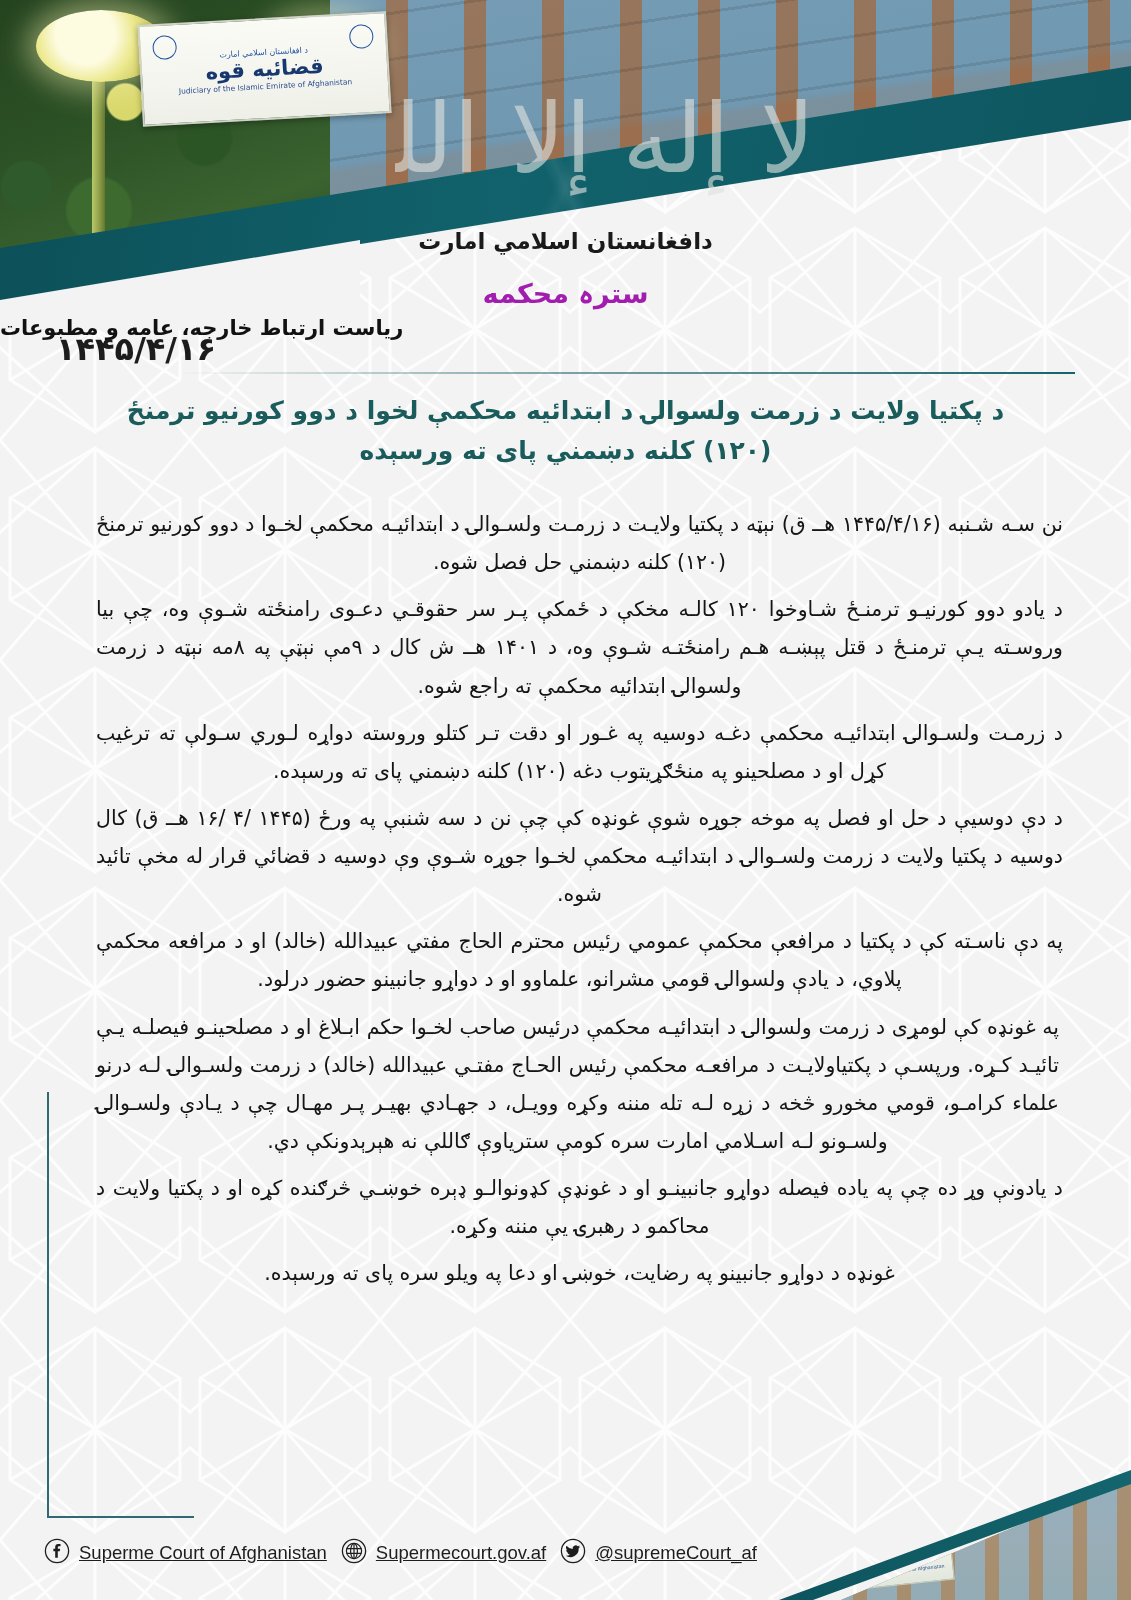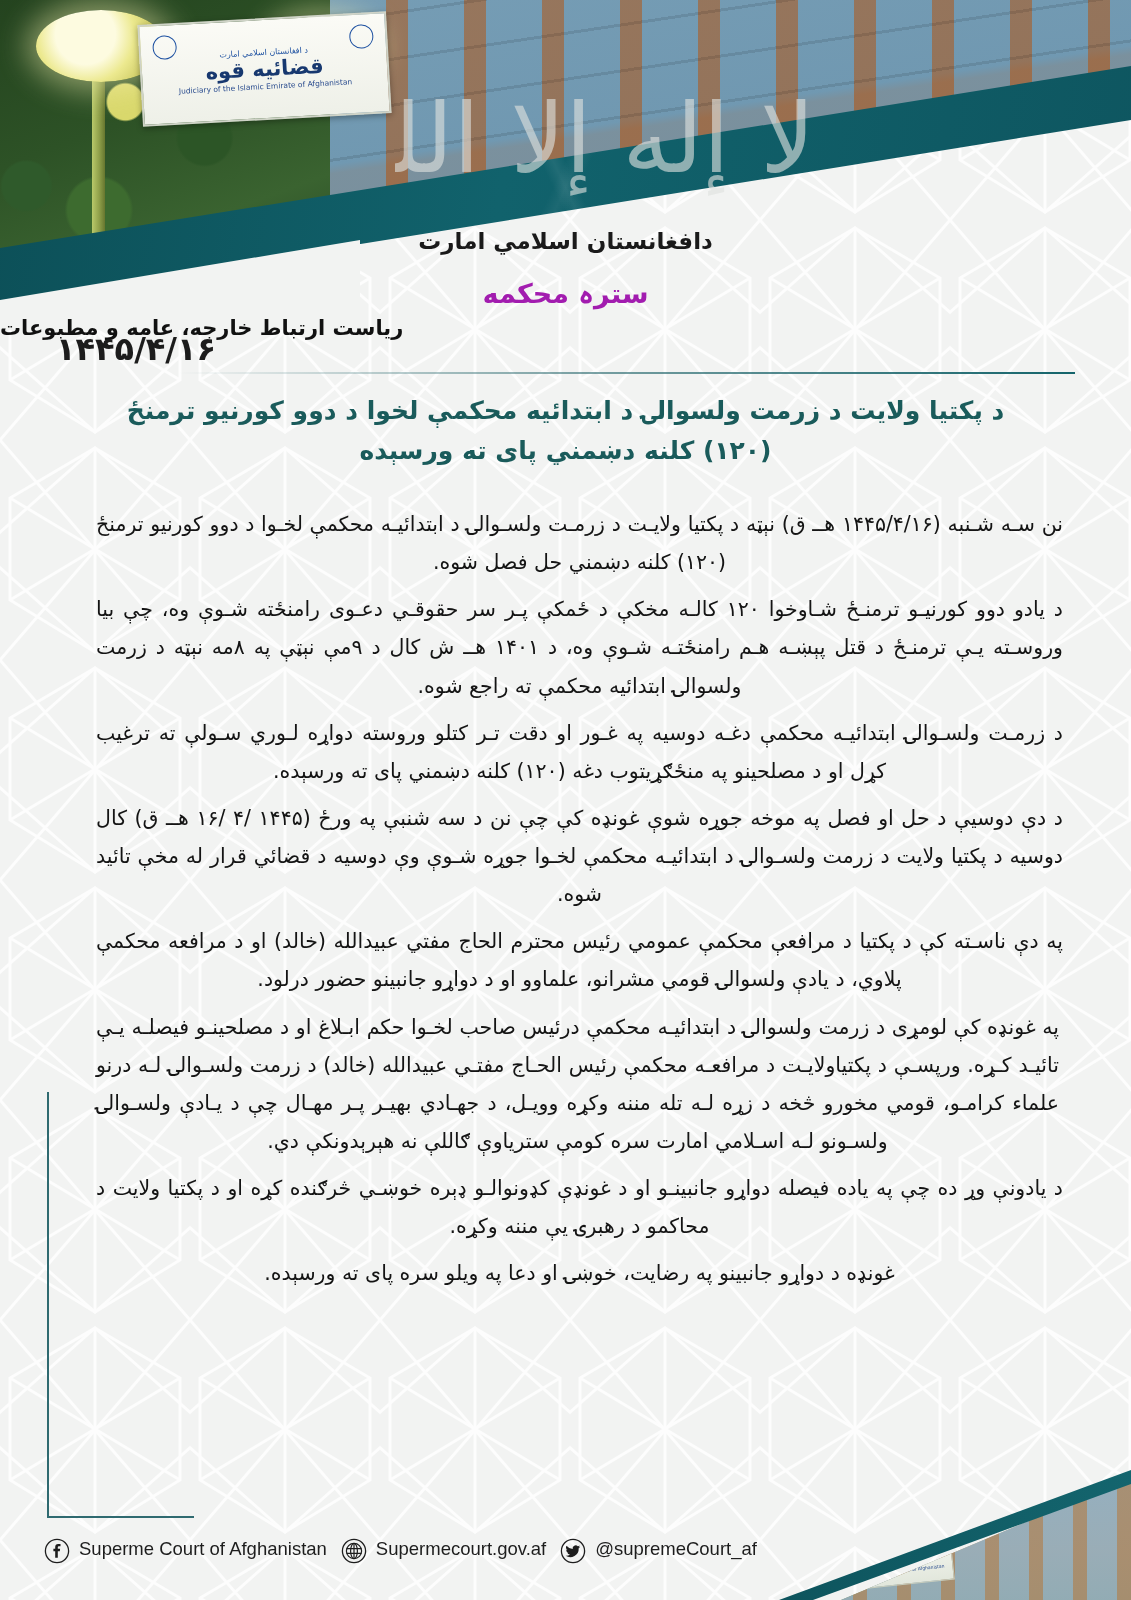--- a/index.html
+++ b/index.html
@@ -158,21 +158,21 @@
     position:absolute;left:47px;top:1092px;width:145px;height:424px;z-index:9;
     border-left:2.5px solid #2f6a70;border-bottom:2.5px solid #2f6a70;
   }
 
   
   .footer{
     position:absolute;left:44px;top:1538px;z-index:10;direction:ltr;
     display:flex;align-items:center;gap:14px;
     font-size:18.5px;color:#1d1d1d;
   }
-  .fitem{display:flex;align-items:flex-start;gap:9px;}
+  .fitem{display:flex;align-items:flex-end;gap:9px;text-decoration:underline;}
   .fitem .ico{flex:0 0 auto;display:block;}
   .fitem .lbl{white-space:nowrap;font-family:"Liberation Sans",sans-serif;}
 
   
   .foot-photo{
     position:absolute;right:0;bottom:0;width:352px;height:122px;z-index:6;
     clip-path:polygon(62px 122px,352px 0,352px 122px);
     overflow:hidden;
   }
   .foot-photo-inner{

